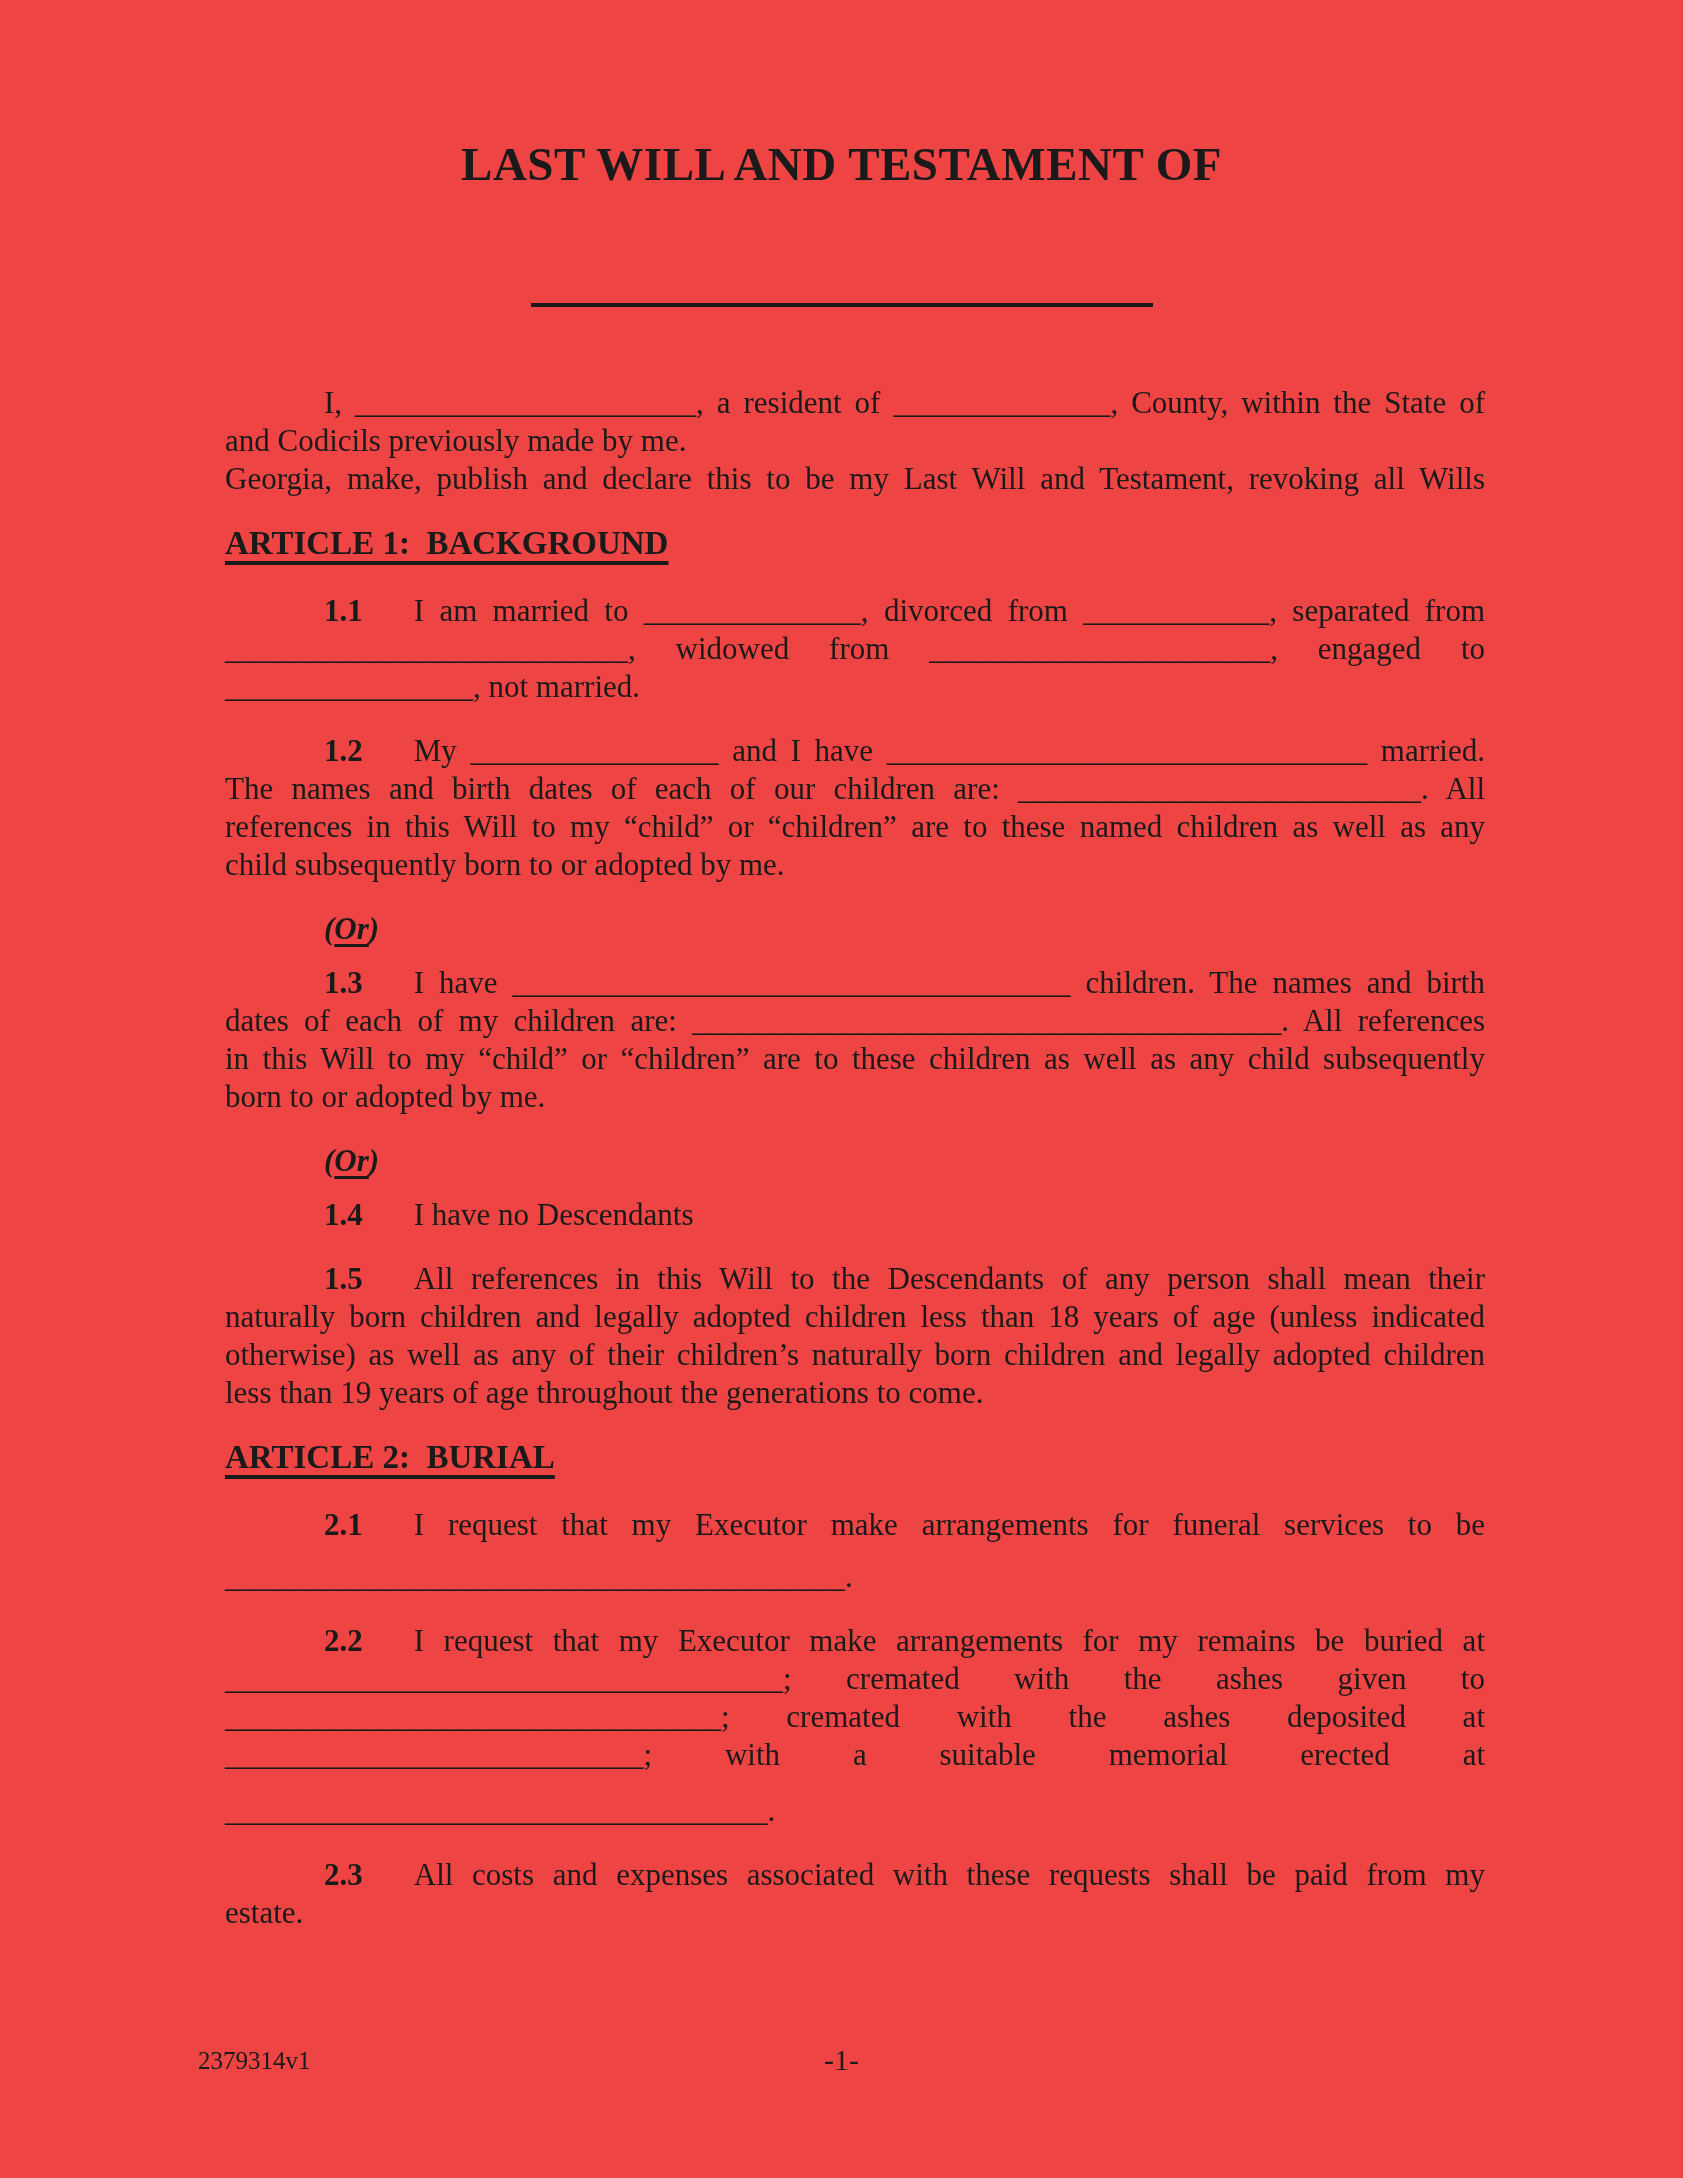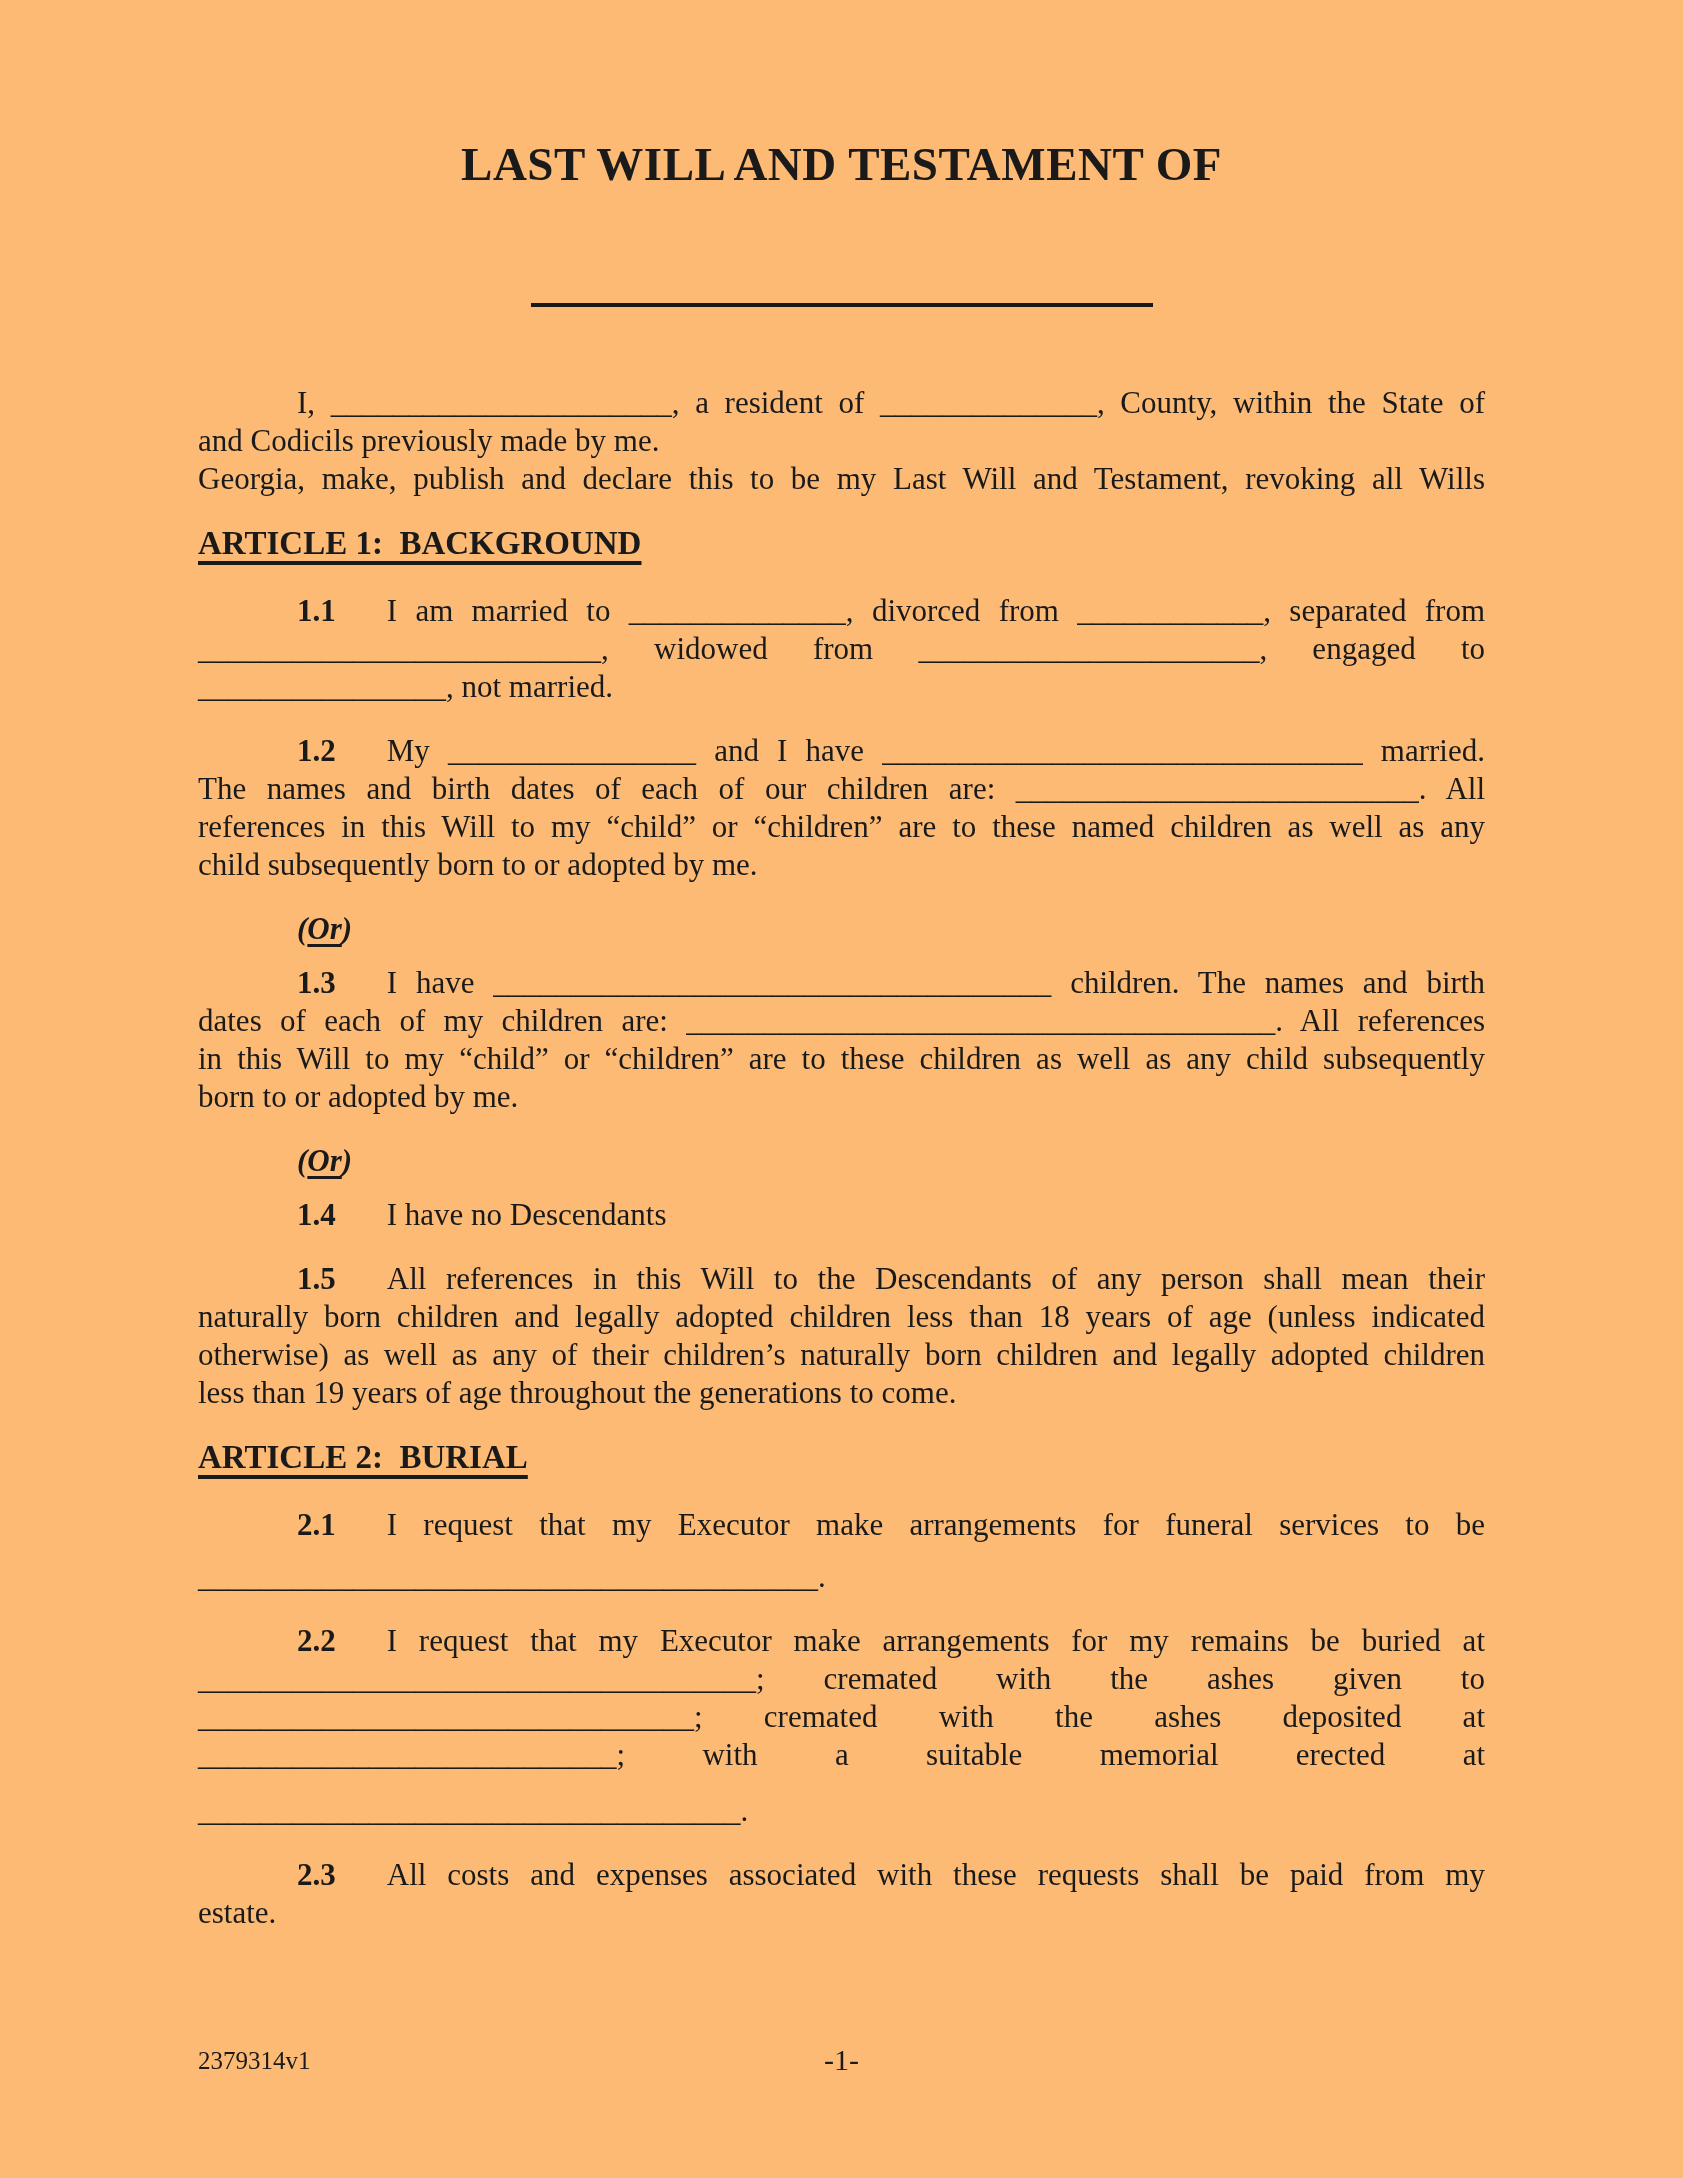--- a/index.html
+++ b/index.html
@@ -4,38 +4,38 @@
 <style>
   * { box-sizing: border-box; }
   html, body { margin: 0; padding: 0; }
   body {
     width: 1683px; height: 2178px;
     background: #ffffff;
     font-family: "Liberation Serif", serif;
     color: #1a1a1a;
     position: relative;
   }
-  .page { position: absolute; inset: 0; background: #fdba74; overflow: hidden; }
+  .page { position: absolute; inset: 0; background: #ef4444; overflow: hidden; }
   .content { position: absolute; left: 198px; right: 198px; top: 0; }
 
   .doc-title {
     margin-top: 137px;
     text-align: center;
     font-weight: 700;
     font-size: 47px;
     line-height: 55px;
     letter-spacing: 0.5px;
   }
   .title-blank {
     width: 622px; height: 0;
     border-bottom: 4px solid #191919;
     margin: 111px auto 0;
   }
 
-  .body-copy { margin-top: 77px; font-size: 31px; line-height: 38px; }
+  .body-copy { margin-top: 77px; font-size: 31px; line-height: 38px; margin-left: 27px; }
 
   .para { margin: 0 0 26px; }
   .line { text-align: justify; }
   .fl { text-align-last: justify; }
   .indent { padding-left: 99px; }
   .pnum { font-weight: 700; }
   .tab { display: inline-block; width: 51px; }
 
   .article-heading {
     text-align: left;

